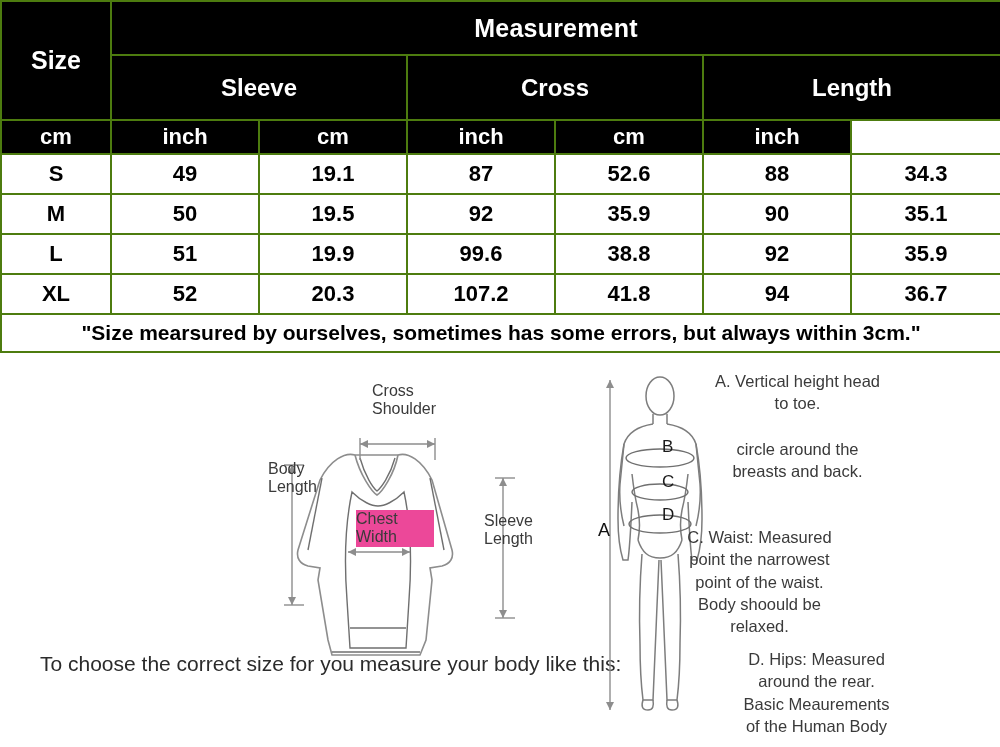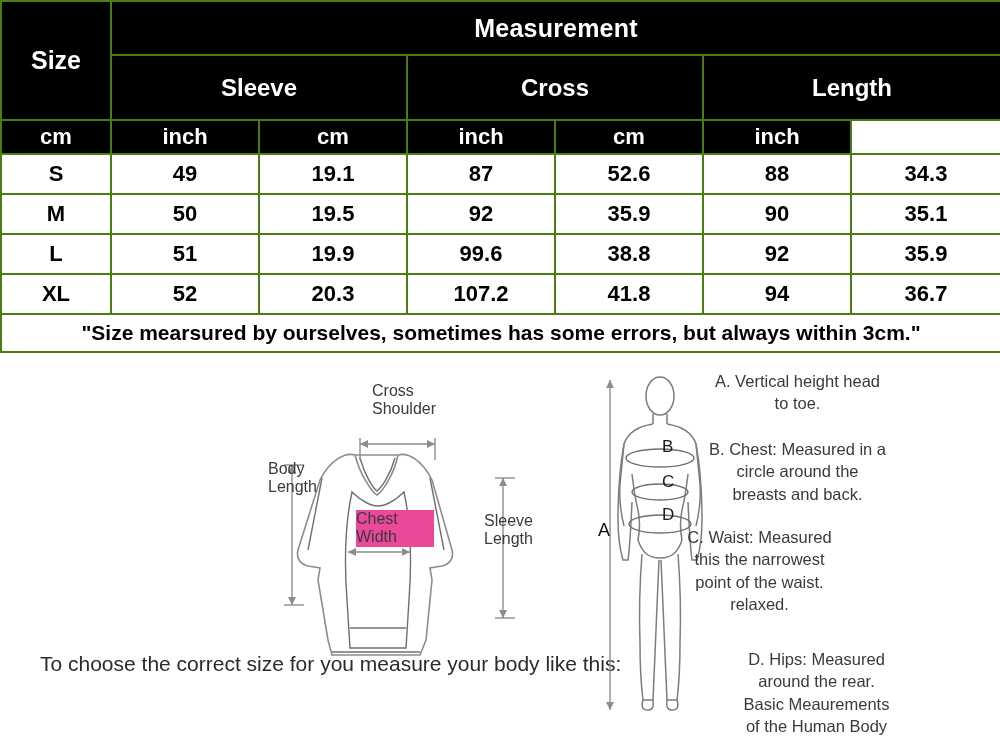--- a/index.html
+++ b/index.html
@@ -247,29 +247,29 @@
     </svg>
 
     <div class="lbl" style="left:598px; top:168px; width:20px; font-size:18px; color:#111;">A</div>
 
     <div class="rtext" style="left:700px; top:18px;">
       <div>A. Vertical height head</div>
       <div>to toe.</div>
     </div>
 
     <div class="rtext" style="left:700px; top:86px;">
-      <div>B. Chest: Measured in a</div>
       <div>circle around the</div>
       <div>breasts and back.</div>
     </div>
 
     <div class="rtext" style="left:662px; top:174px;">
       <div>C. Waist: Measured</div>
-      <div>this the narrowest</div>
+      <div>point the narrowest</div>
       <div>point of the waist.</div>
+      <div>Body shoould be</div>
       <div>relaxed.</div>
     </div>
 
     <div class="rtext" style="left:719px; top:296px;">
       <div>D. Hips: Measured</div>
       <div>around the rear.</div>
       <div>Basic Meaurements</div>
       <div>of the Human Body</div>
     </div>
 

